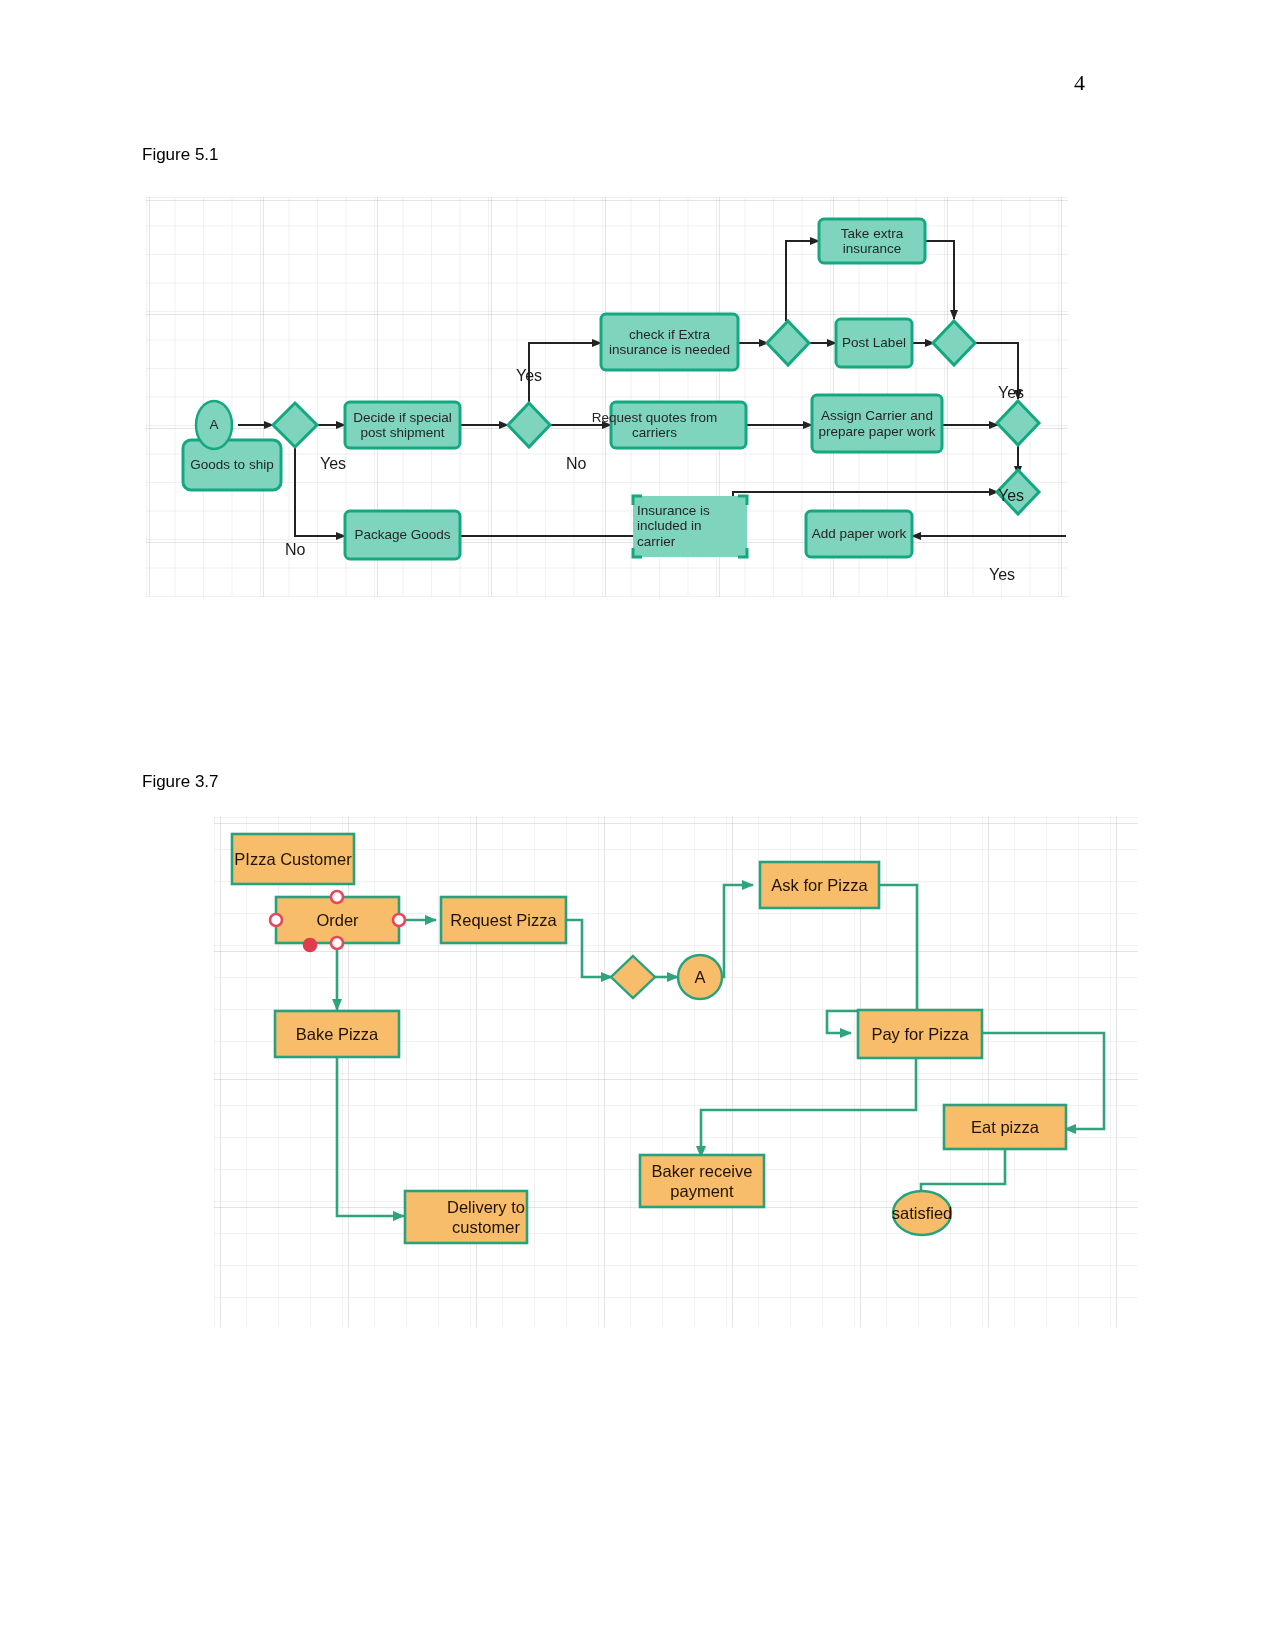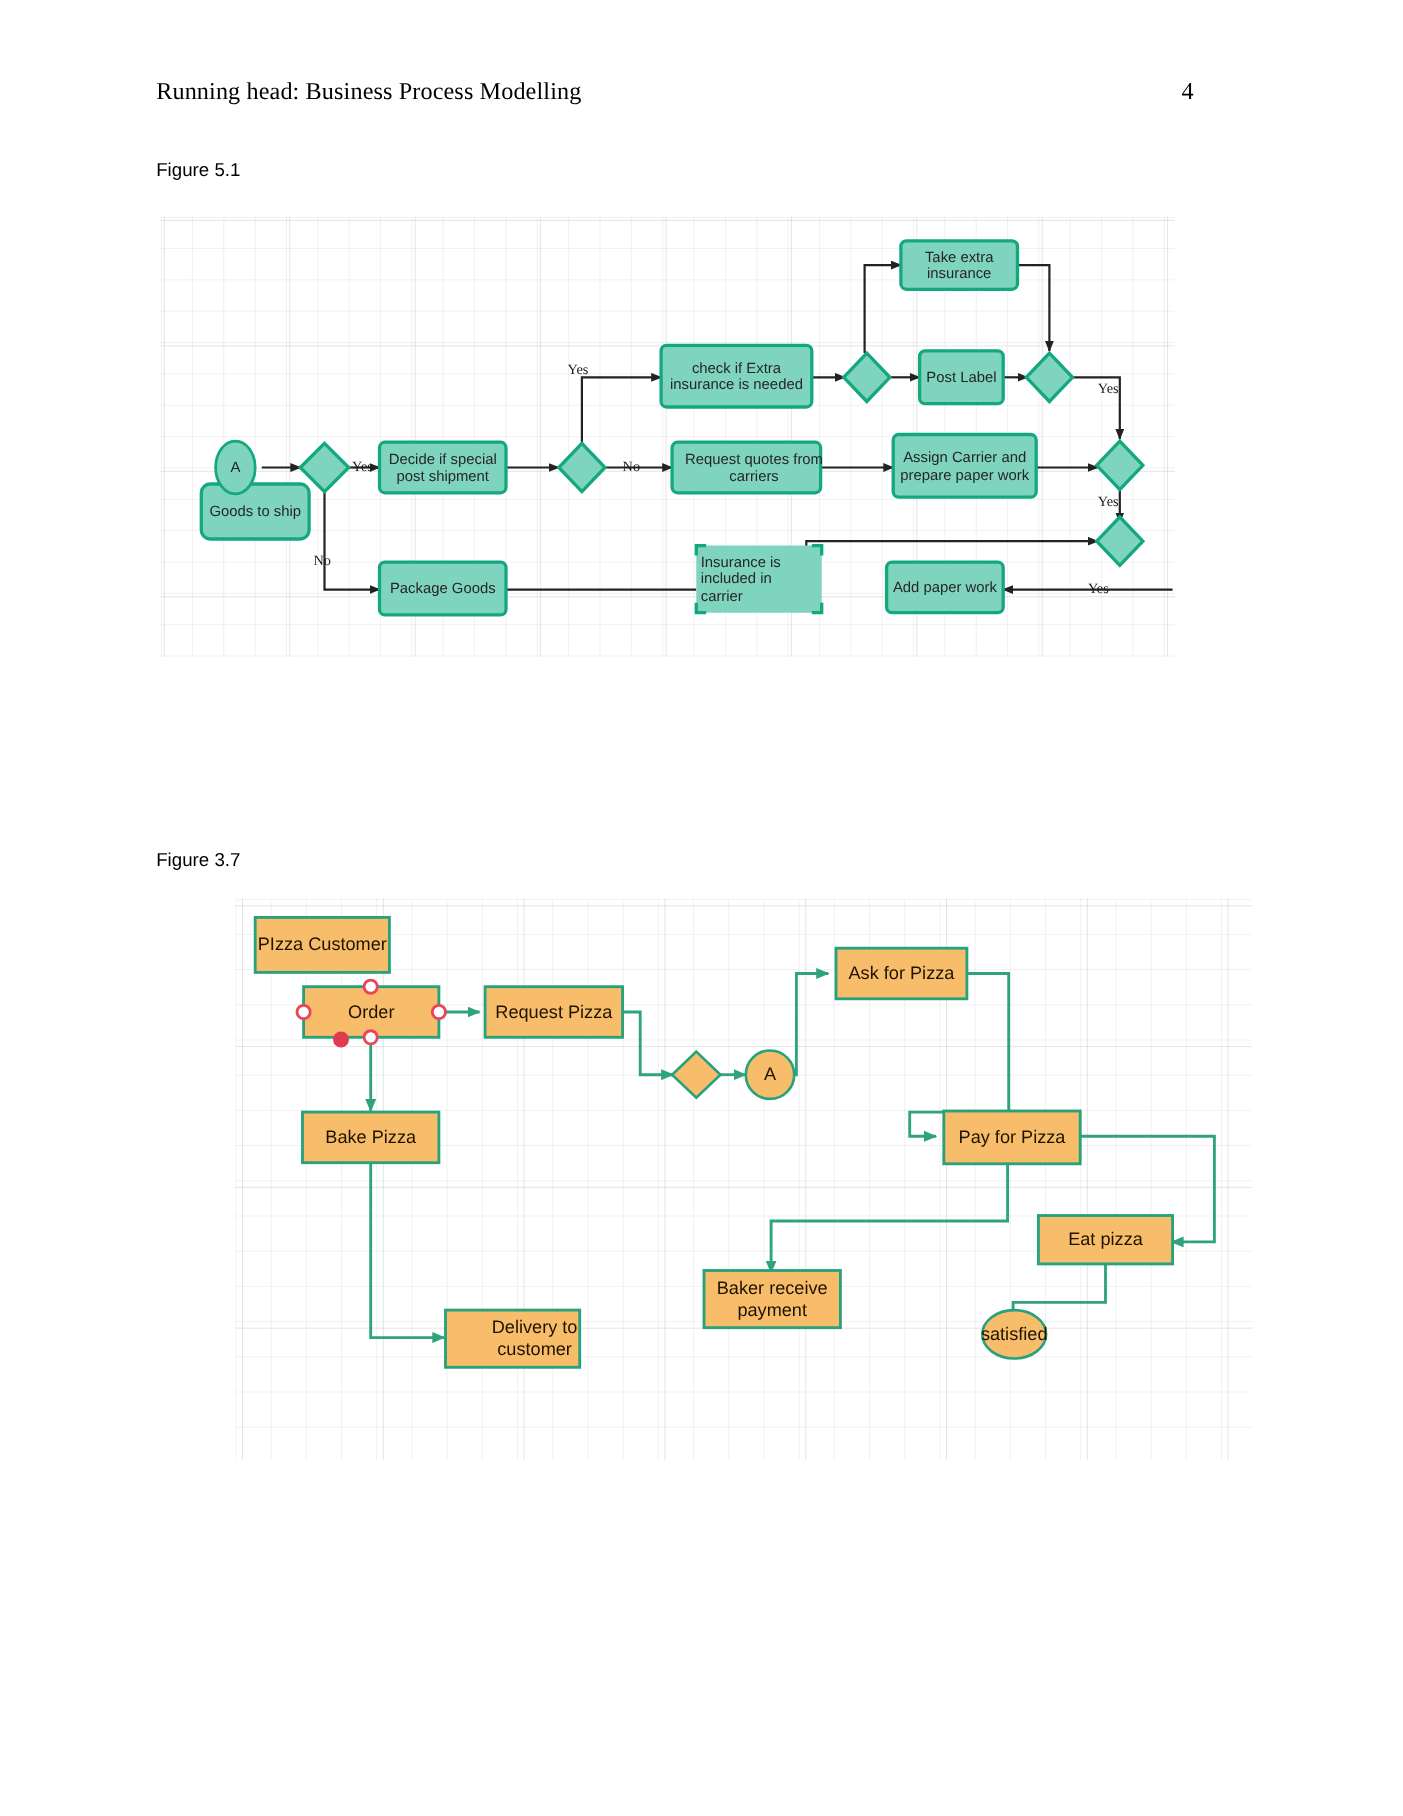--- a/index.html
+++ b/index.html
@@ -107,40 +107,40 @@
     pointer-events: none;
     color: #262626;
   }
   
   #diagram-1 .node-label {
     font-family: "Liberation Sans", sans-serif;
     font-size: 13.5px;
     line-height: 15.5px;
   }
   #diagram-1 .edge-label {
-    font-family: Liberation Serif, serif;
-    font-size: 13px;
+    font-family: Liberation Sans, sans-serif;
+    font-size: 16px;
     color: #1a1a1a;
     position: absolute;
     white-space: nowrap;
+    margin-top: 39px;
   }
   
   #diagram-2 .node-label {
     font-family: "Liberation Sans", sans-serif;
     font-size: 16.5px;
     line-height: 20px;
     color: #1f1300;
   }
 </style>
 </head>
 <body>
 
 <div class="page">
 
-  <div id="running-head">Running head: Business Process Modelling</div>
 
   <div id="page-number">4</div>
 
   <div class="fig-caption" id="fig-caption-1">Figure 5.1</div>
 
   <div class="canvas" id="diagram-1">
     <svg width="922" height="400" viewBox="0 0 922 400">
       <defs>
         <marker id="arrow-dark" markerWidth="10" markerHeight="8" refX="9" refY="4" orient="auto" markerUnits="userSpaceOnUse">
           <path d="M0,0 L10,4 L0,8 z" fill="#222222"></path>
@@ -219,21 +219,21 @@
         <polygon points="872,273 893,295 872,317 851,295" fill="#7FD4BE" stroke="#14A881" stroke-width="3"></polygon>
       </g>
     </svg>
 
     <div class="node-label" style="left:673px; top:22px; width:106px; height:44px;border-radius:11px;">Take extra insurance</div>
     <div class="node-label" style="left:455px; top:117px; width:137px; height:56px;">check if Extra insurance is needed</div>
     <div class="node-label" style="left:690px; top:122px; width:76px; height:48px;">Post Label</div>
     <div class="node-label" style="left:50px; top:206px; width:36px; height:44px;">A</div>
     <div class="node-label" style="left:37px; top:243px; width:98px; height:50px;">Goods to ship</div>
     <div class="node-label" style="left:199px; top:205px; width:115px; height:46px;">Decide if special post shipment</div>
-    <div class="node-label" style="left:472px; top:205px; width:135px; height:46px;">Request quotes from carriers</div>
+    <div class="node-label" style="left:441px; top:205px; width:135px; height:46px;">Request quotes from carriers</div>
     <div class="node-label" style="left:666px; top:198px; width:130px; height:57px;">Assign Carrier and prepare paper work</div>
     <div class="node-label" style="left:199px; top:314px; width:115px; height:48px;">Package Goods</div>
     <div class="node-label" style="left:491px; top:300px; width:96px; height:58px; justify-content:flex-start; text-align:left;">Insurance is included in carrier</div>
     <div class="node-label" style="left:660px; top:314px; width:106px; height:46px;">Add paper work</div>
 
     <div class="edge-label" style="left:370px; top:131px;">Yes</div>
     <div class="edge-label" style="left:174px; top:219px;">Yes</div>
     <div class="edge-label" style="left:420px; top:219px;">No</div>
     <div class="edge-label" style="left:139px; top:305px;">No</div>
     <div class="edge-label" style="left:852px; top:148px;">Yes</div>

